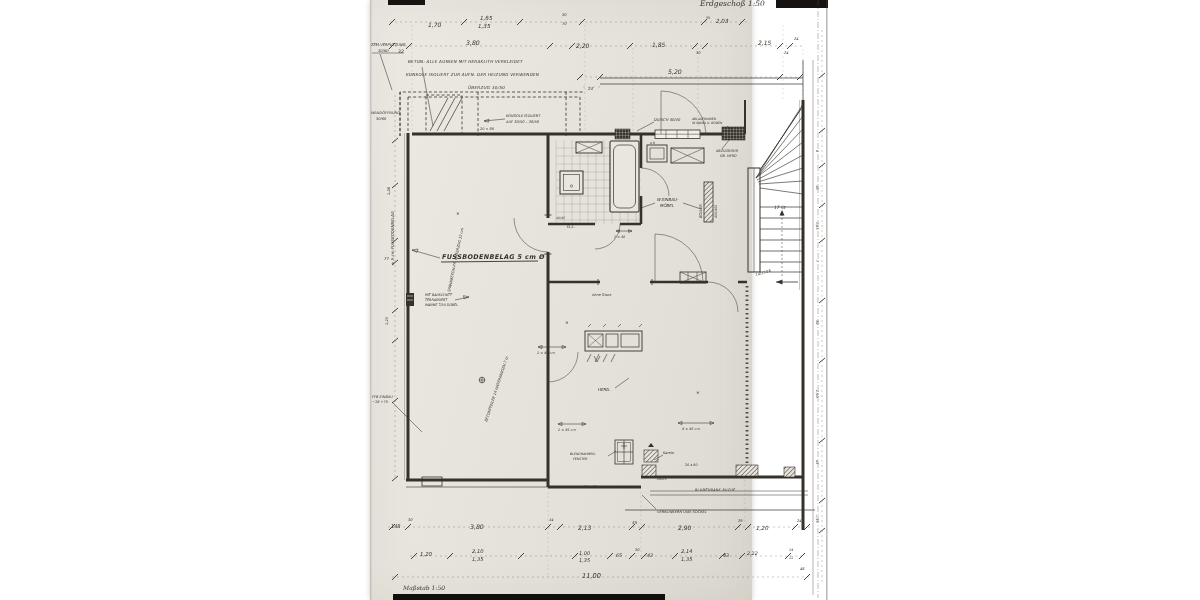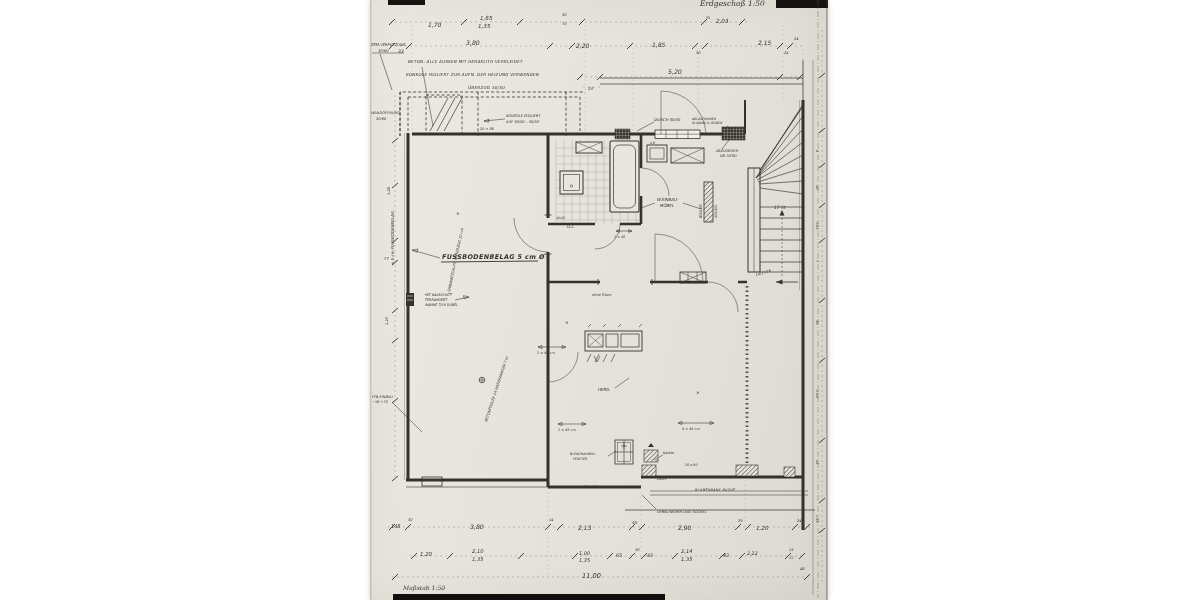--- a/index.html
+++ b/index.html
@@ -1,18 +1,18 @@
 <!DOCTYPE html>
 <html><head>
 <meta charset="utf-8">
 <style>
   html,body{margin:0;padding:0;background:#ffffff;}
   .stage{position:relative;width:1200px;height:600px;background:#ffffff;overflow:hidden;
          font-family:"DejaVu Sans",sans-serif;}
-  .paper{position:absolute;left:370px;top:0;width:458px;height:600px;
+  .paper{position:absolute;left:370px;top:0;width:382px;height:600px;
          background:linear-gradient(104deg,#edeae4 0%,#e7e4dd 38%,#e3e0d9 68%,#dcd9d1 100%);
          box-shadow:0 0 5px rgba(80,72,60,.28), inset 0 0 46px rgba(120,110,92,.10);text-align:center;}
   svg{display:block;}
   svg text{fill:#36322b;font-family:"DejaVu Sans",sans-serif;}
   .hand{font-style:italic;}
   .serifhand{font-family:"DejaVu Serif",serif;font-style:italic;}
 </style>
 </head>
 <body>
 

